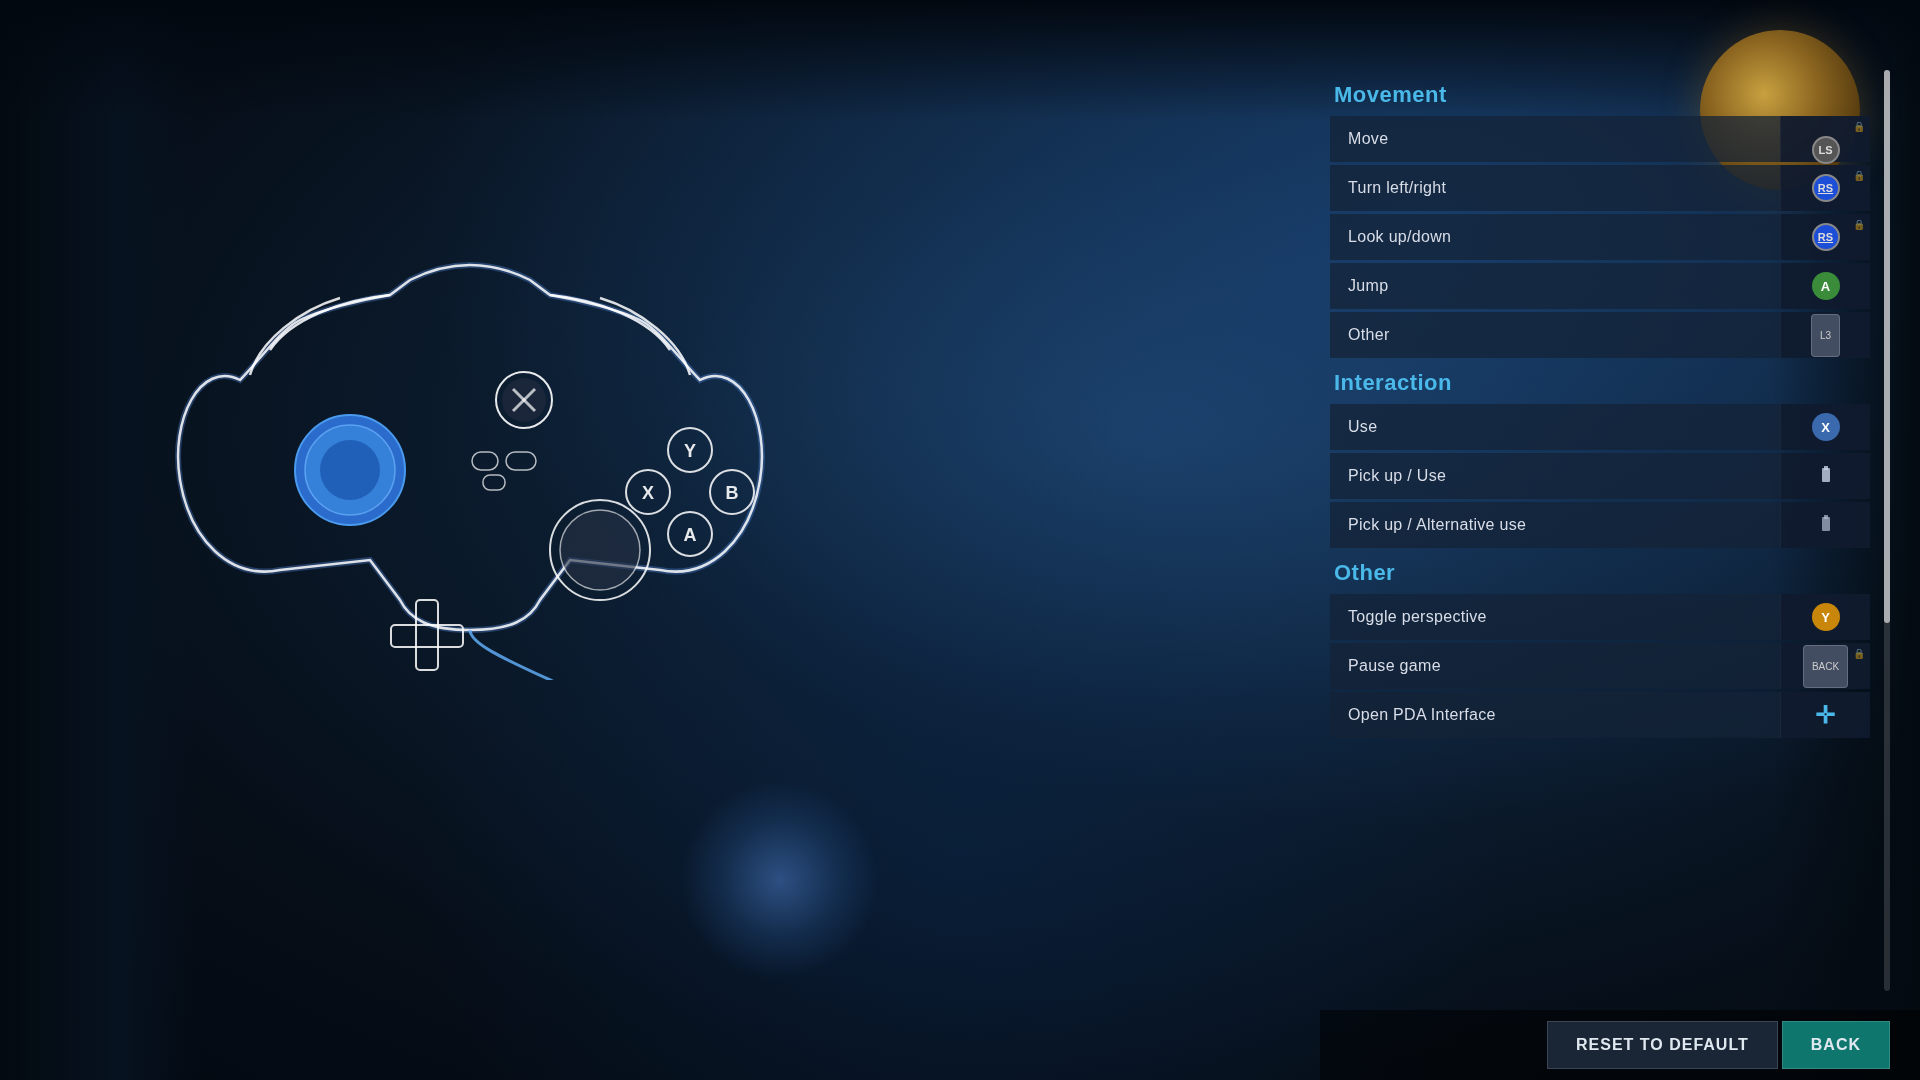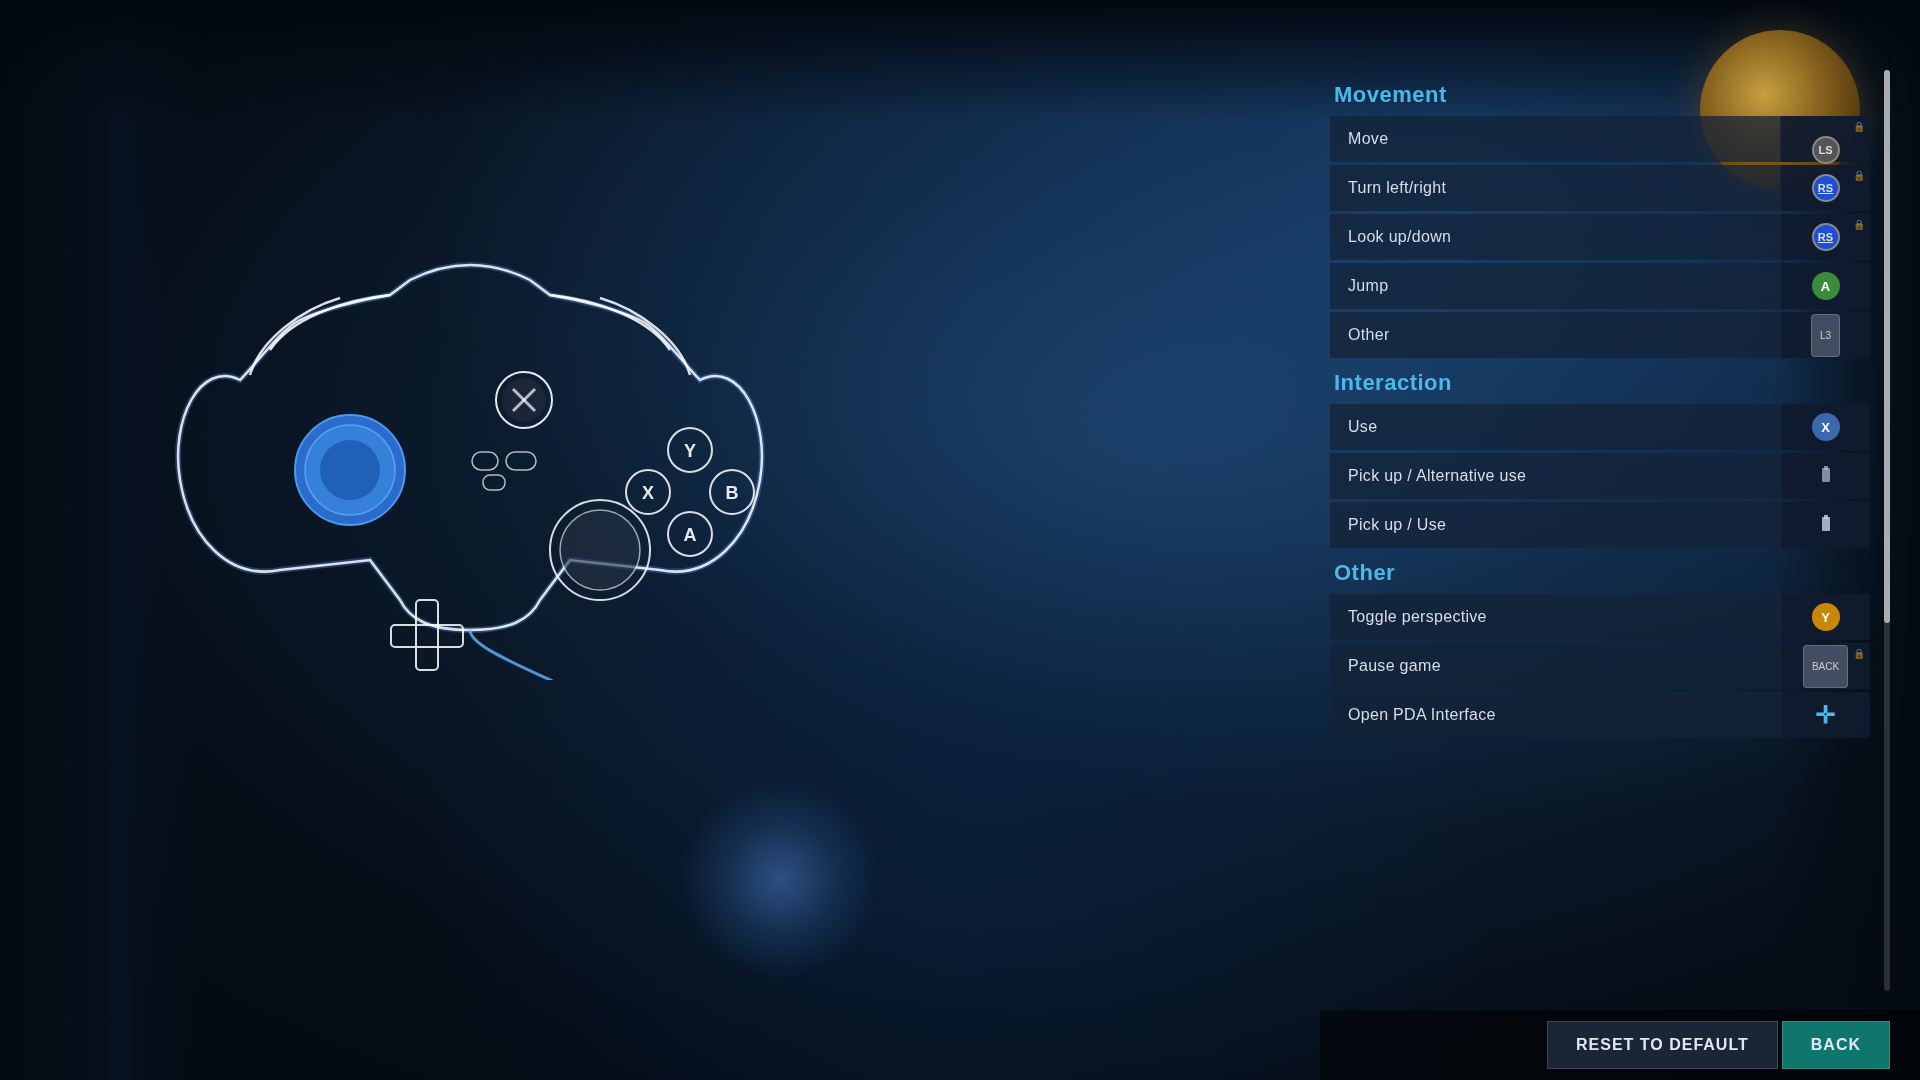--- a/index.html
+++ b/index.html
@@ -407,34 +407,34 @@
         </div>
       </div>
       <div class="section-header">Interaction</div>
       <div class="binding-row">
         <div class="binding-label">Use</div>
         <div class="binding-key">
           <div class="btn-circle btn-X">X</div>
         </div>
       </div>
       <div class="binding-row">
+        <div class="binding-label">Pick up / Use</div>
+        <div class="binding-key">
+          <svg width="24" height="24" viewBox="0 0 24 24">
+            <rect x="8" y="4" width="8" height="14" rx="1" fill="rgba(200,210,230,0.8)"></rect>
+            <rect x="10" y="2" width="4" height="4" fill="rgba(200,210,230,0.8)"></rect>
+          </svg>
+        </div>
+      </div>
+      <div class="binding-row">
         <div class="binding-label">Pick up / Alternative use</div>
         <div class="binding-key">
           <svg width="24" height="24" viewBox="0 0 24 24">
             <rect x="8" y="4" width="8" height="14" rx="1" fill="rgba(180,190,210,0.7)"></rect>
             <rect x="10" y="2" width="4" height="4" fill="rgba(180,190,210,0.7)"></rect>
-          </svg>
-        </div>
-      </div>
-      <div class="binding-row">
-        <div class="binding-label">Pick up / Use</div>
-        <div class="binding-key">
-          <svg width="24" height="24" viewBox="0 0 24 24">
-            <rect x="8" y="4" width="8" height="14" rx="1" fill="rgba(200,210,230,0.8)"></rect>
-            <rect x="10" y="2" width="4" height="4" fill="rgba(200,210,230,0.8)"></rect>
           </svg>
         </div>
       </div>
       <div class="section-header">Other</div>
       <div class="binding-row">
         <div class="binding-label">Toggle perspective</div>
         <div class="binding-key">
           <div class="btn-circle btn-Y" style="background:#c8860b;">Y</div>
         </div>
       </div>

